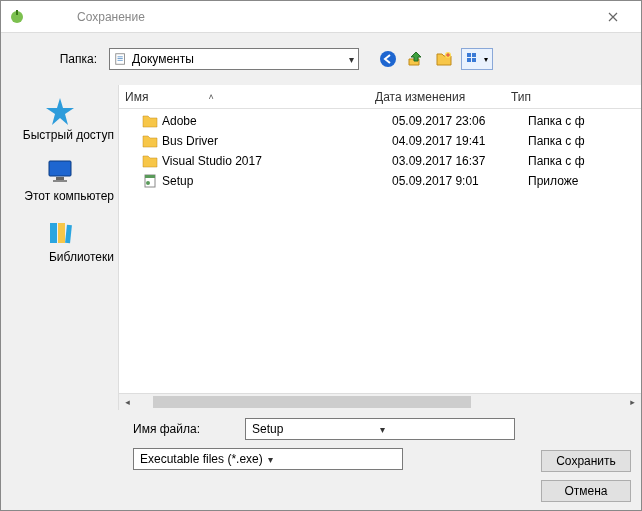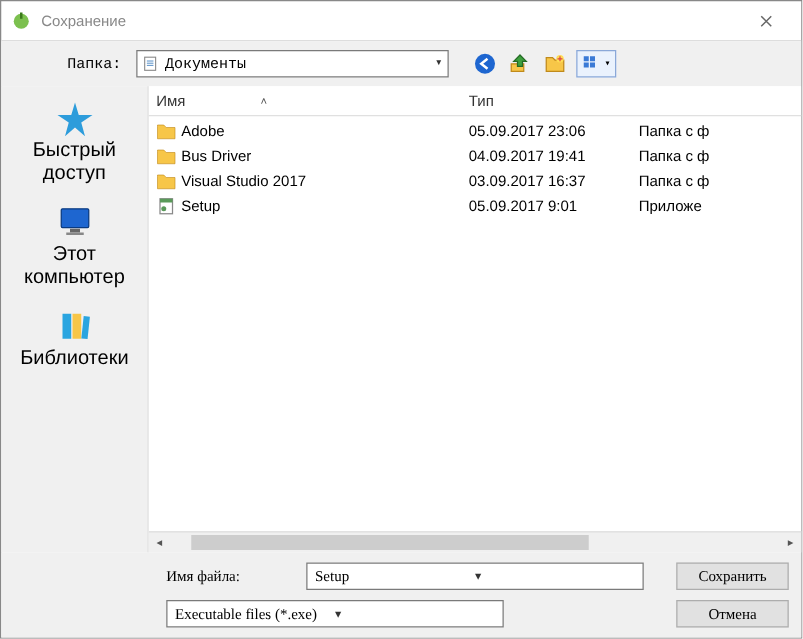--- a/index.html
+++ b/index.html
@@ -1,55 +1,55 @@
 <!DOCTYPE html>
 <html><head>
 <meta charset="utf-8">
 <style>
   * { box-sizing: border-box; margin: 0; padding: 0; }
   body { font-family: "Segoe UI", Tahoma, sans-serif; font-size: 12px; background: #fff; }
   .window { width: 642px; height: 511px; border: 1px solid #888; background: #fff; display: flex; flex-direction: column; }
-  .titlebar { height: 32px; display: flex; align-items: center; padding: 12px 8px; border-bottom: 1px solid #ddd; }
+  .titlebar { height: 32px; display: flex; align-items: center; padding: 12px 8px; border-bottom: 1px solid #ddd; gap: 44px; }
   .titlebar-icon { width: 16px; height: 16px; margin-right: 8px; }
   .titlebar-text { flex: 1; color: #888; font-size: 12px; }
   .close-btn { width: 40px; height: 28px; display: flex; align-items: center; justify-content: center; color: #666; font-size: 14px; }
-  .toolbar { height: 36px; display: flex; align-items: center; padding: 4px 10px; background: #f0f0f0; gap: 6px; font-family: Liberation Mono, monospace; }
+  .toolbar { height: 52px; display: flex; align-items: center; padding: 4px 10px; background: #f0f0f0; gap: 6px; }
   .toolbar-label { width: 92px; text-align: right; color: #000; padding-right: 6px; }
   .folder-combo { flex: 0 0 250px; height: 22px; border: 1px solid #7a7a7a; background: #fff; display: flex; align-items: center; padding: 0 4px; position: relative; justify-content: flex-end; }
   .folder-combo .combo-icon { width: 14px; height: 14px; margin-right: 4px; }
   .folder-combo .combo-text { flex: 1; }
   .folder-combo .combo-arrow { font-size: 10px; color: #333; }
   .nav-icons { display: flex; gap: 6px; margin-left: 12px; align-items: center; }
   .nav-icon { width: 22px; height: 22px; display: flex; align-items: center; justify-content: center; }
   .main { flex: 1; display: flex; min-height: 0; }
   .sidebar { width: 118px; background: #f0f0f0; padding: 6px 2px; display: flex; flex-direction: column; align-items: center; gap: 2px; border-right: 1px solid #ddd; }
   .side-item { width: 100%; text-align: center; padding: 4px 2px 8px 2px; }
   .side-item .si-icon { width: 32px; height: 30px; margin: 0 auto 3px auto; }
-  .side-item .si-label { font-size: 16px; color: #000; }
+  .side-item .si-label { font-size: 12px; color: #000; text-align: right; }
   .filearea { flex: 1; display: flex; flex-direction: column; background: #fff; }
   .list-header { height: 24px; display: flex; align-items: center; border-bottom: 1px solid #e0e0e0; font-size: 12px; color: #333; padding-left: 6px; }
   .col-name { width: 250px; display: flex; align-items: center; }
   .col-sort { margin-left: 60px; font-size: 9px; color: #555; }
   .col-date { width: 136px; }
   .col-type { flex: 1; }
-  .list-body { flex: 1; overflow: hidden; padding: 2px 0 0 6px; }
+  .list-body { flex: 1; overflow: hidden; padding: 2px 0 0 6px; margin-left: 17px; }
   .row { height: 20px; display: flex; align-items: center; font-size: 12px; }
   .row-icon { width: 16px; height: 16px; margin-right: 4px; display: inline-flex; }
   .scroll-h { height: 17px; background: #f0f0f0; border-top: 1px solid #ddd; display: flex; align-items: center; }
   .scroll-track { flex: 1; height: 17px; position: relative; margin: 0 17px; }
   .scroll-thumb { position: absolute; left: 0; width: 70%; height: 12px; top: 2px; background: #cdcdcd; }
   .scroll-btn { width: 17px; height: 17px; display: flex; align-items: center; justify-content: center; font-size: 9px; color: #555; }
-  .bottom { background: #f0f0f0; padding: 8px 10px; display: flex; gap: 10px; font-family: Liberation Serif, serif; }
+  .bottom { background: #f0f0f0; padding: 8px 10px; display: flex; gap: 10px; }
   .bottom-left { display: flex; flex-direction: column; gap: 8px; flex: 1; }
   .field-row { display: flex; align-items: center; }
   .field-label { width: 112px; text-align: left; padding-right: 6px; }
   .field-combo { width: 270px; height: 22px; border: 1px solid #7a7a7a; background: #fff; display: flex; align-items: center; padding: 0 6px; }
   .field-combo span { flex: 1; }
   .field-combo .combo-arrow { font-size: 10px; color: #333; }
-  .bottom-right { display: flex; flex-direction: column; gap: 8px; }
+  .bottom-right { display: flex; flex-direction: column; gap: 8px; margin-top: 32px; }
   .dlg-btn { width: 90px; height: 22px; border: 1px solid #adadad; background: #e1e1e1; font-size: 12px; display: flex; align-items: center; justify-content: center; }
 </style>
 </head>
 <body>
 
 <div class="window">
 
   <div class="titlebar">
     <span class="titlebar-icon">
       <svg viewBox="0 0 16 16">
@@ -142,20 +142,21 @@
         <div class="si-label">Библиотеки</div>
       </div>
     </div>
 
     <div class="filearea">
       <div class="list-header">
         <div class="col-name">
           <span>Имя</span>
           <span class="col-sort">˄</span>
         </div>
+        <div class="col-date"><span>Дата изменения</span></div>
         <div class="col-type"><span>Тип</span></div>
       </div>
       <div class="list-body" id="list-body">
           <div class="row">
             <div class="col-name">
               <span class="row-icon">
                 <svg viewBox="0 0 16 16">
                   <path d="M1 4 L1 14 L15 14 L15 5 L8 5 L6 3 L1 3 Z" fill="#f7c648" stroke="#c08a1a" stroke-width="0.5"></path>
                 </svg>
               </span>

